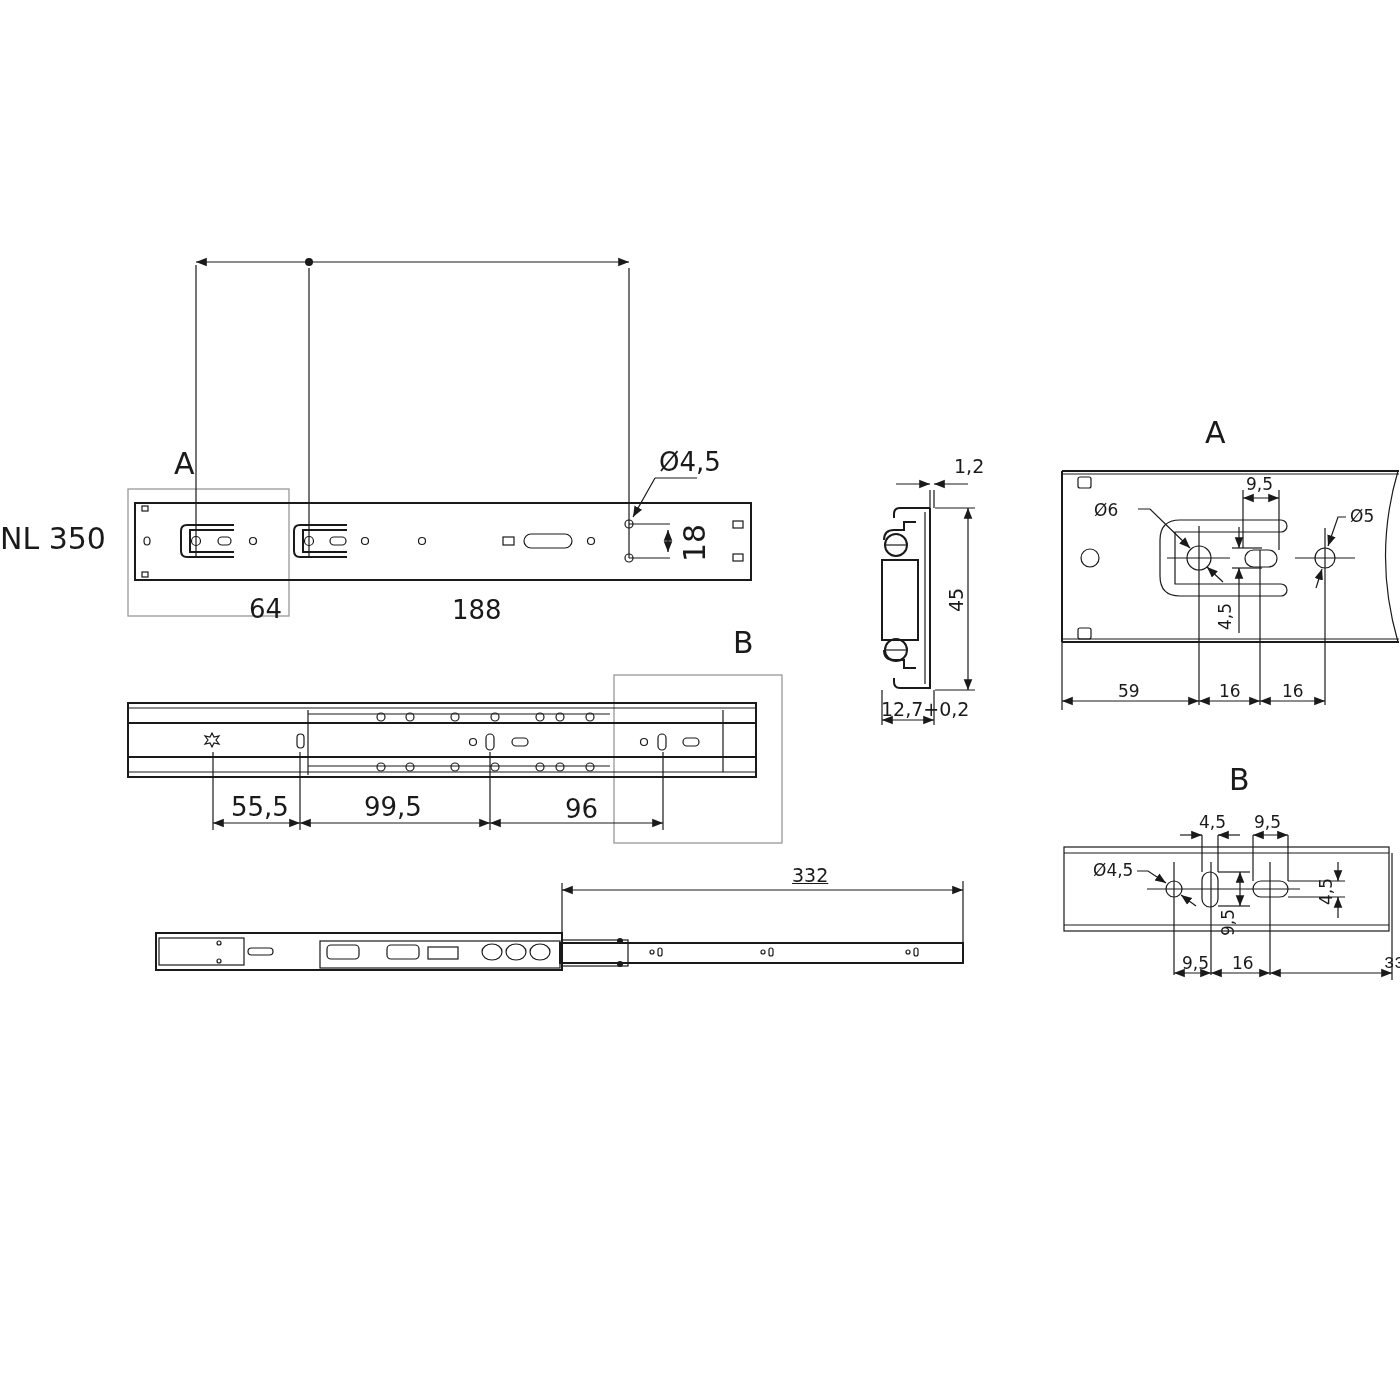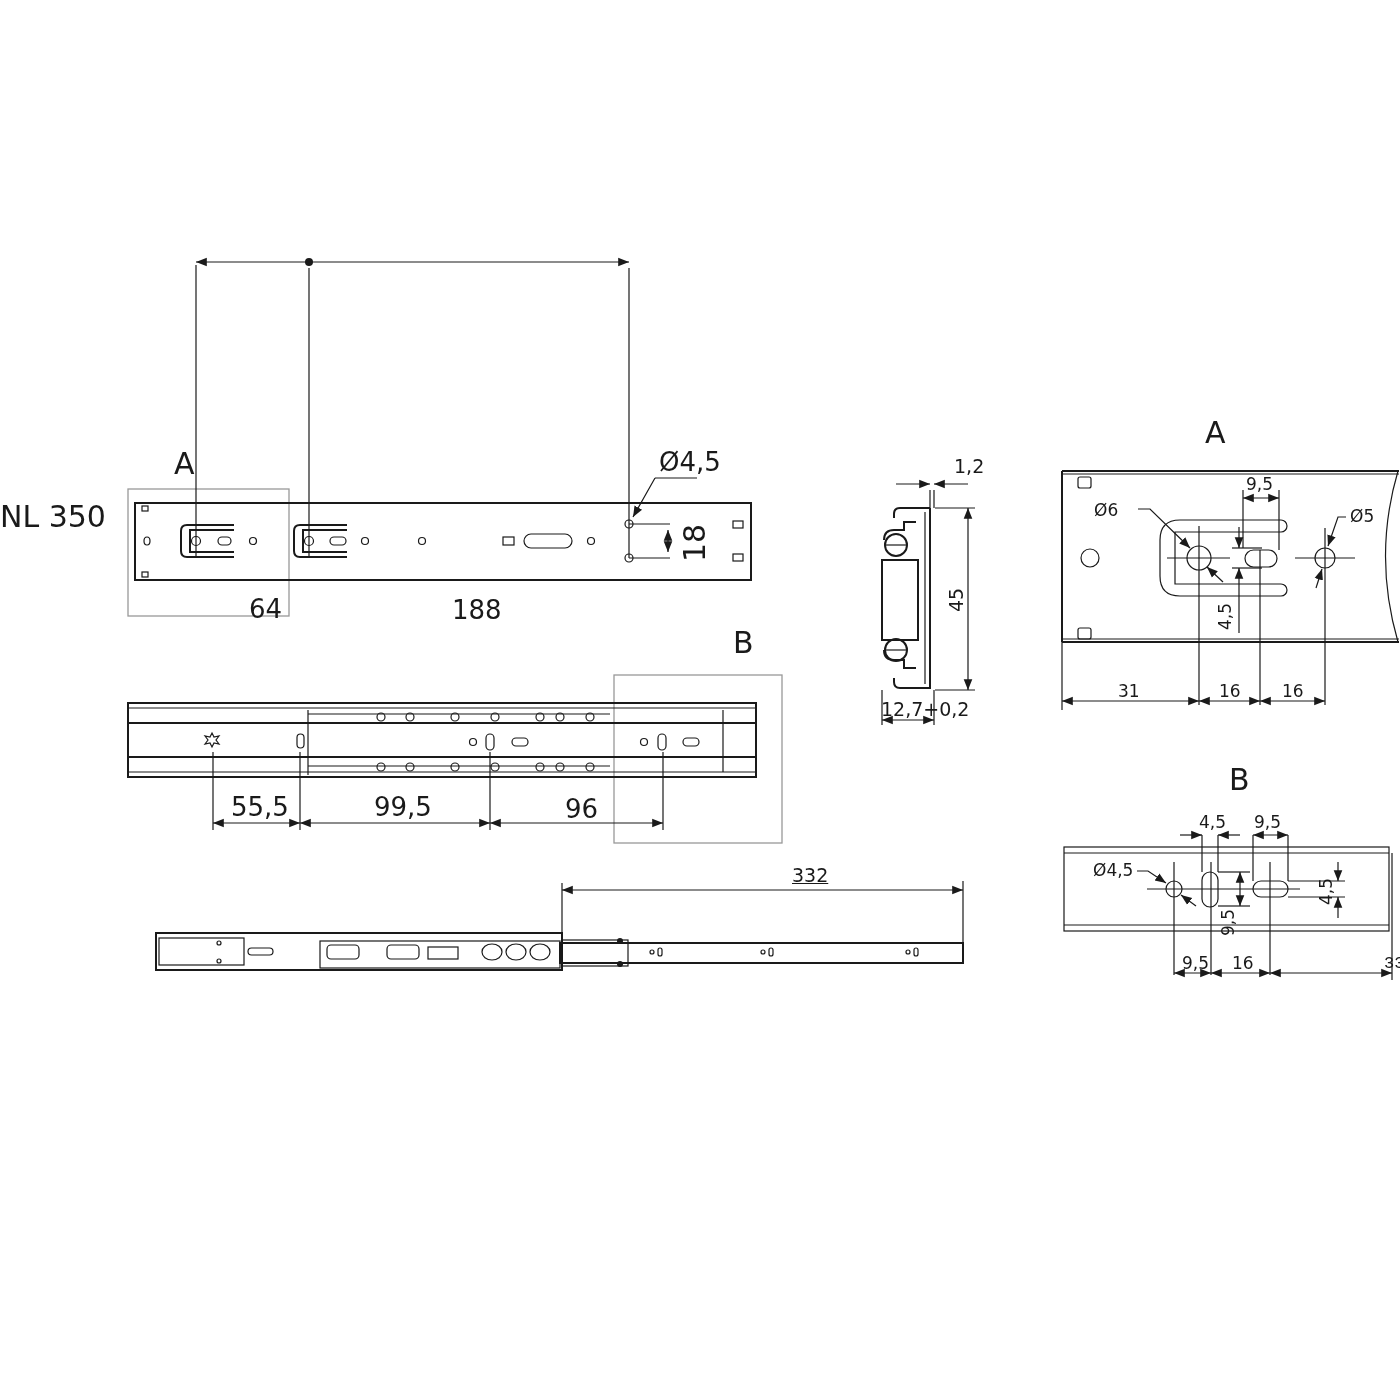--- a/index.html
+++ b/index.html
@@ -219,44 +219,44 @@
     <line class="thin" x1="1338" y1="862" x2="1338" y2="881" marker-end="url(#ar)"></line>
     <line class="thin" x1="1338" y1="918" x2="1338" y2="897" marker-end="url(#ar)"></line>
     <path class="thin" d="M1137,871 H1148 L1166,883" marker-end="url(#ar)"></path>
     <line class="thin" x1="1196" y1="906" x2="1181" y2="895" marker-end="url(#ar)"></line>
     <line class="thin" x1="1174" y1="973" x2="1211" y2="973" marker-start="url(#ar)" marker-end="url(#ar)"></line>
     <line class="thin" x1="1211" y1="973" x2="1270" y2="973" marker-start="url(#ar)" marker-end="url(#ar)"></line>
     <line class="thin" x1="1270" y1="973" x2="1392" y2="973" marker-start="url(#ar)" marker-end="url(#ar)"></line>
   </g>
 </svg>
 
-<div class="lbl big" style="left:0;top:502px;">NL 350</div>
+<div class="lbl big" style="left:0;top:524px;">NL 350</div>
 <div class="lbl big" style="left:174px;top:449px;">A</div>
 <div class="lbl med" style="left:659px;top:449px;">Ø4,5</div>
 <div class="lbl big rot" style="left:680px;top:562px;">18</div>
 <div class="lbl med" style="left:249px;top:596px;">64</div>
 <div class="lbl med" style="left:452px;top:597px;">188</div>
 
 <div class="lbl big" style="left:733px;top:628px;">B</div>
 <div class="lbl med" style="left:231px;top:794px;text-align:center;">55,5</div>
-<div class="lbl med" style="left:374px;top:794px;">99,5</div>
+<div class="lbl med" style="left:364px;top:794px;">99,5</div>
 <div class="lbl med" style="left:565px;top:796px;">96</div>
 
 <div class="lbl sm" style="left:792px;top:866px;text-decoration:underline;">332</div>
 
 <div class="lbl sm" style="left:914px;top:457px;margin-left:40px;">1,2</div>
 <div class="lbl sm rot" style="left:947px;top:612px;">45</div>
 <div class="lbl sm" style="left:881px;top:700px;">12,7+0,2</div>
 
 <div class="lbl big" style="left:1205px;top:418px;">A</div>
 <div class="lbl xs" style="left:1094px;top:502px;">Ø6</div>
 <div class="lbl xs" style="left:1350px;top:508px;">Ø5</div>
 <div class="lbl xs" style="left:1246px;top:476px;">9,5</div>
 <div class="lbl xs rot" style="left:1217px;top:630px;">4,5</div>
-<div class="lbl xs" style="left:1118px;top:683px;">31</div>
+<div class="lbl xs" style="left:1118px;top:683px;">59</div>
 <div class="lbl xs" style="left:1219px;top:683px;">16</div>
 <div class="lbl xs" style="left:1282px;top:683px;">16</div>
 
 <div class="lbl big" style="left:1229px;top:765px;">B</div>
 <div class="lbl xs" style="left:1093px;top:862px;">Ø4,5</div>
 <div class="lbl xs" style="left:1199px;top:814px;">4,5</div>
 <div class="lbl xs" style="left:1254px;top:814px;">9,5</div>
 <div class="lbl xs rot" style="left:1220px;top:936px;">9,5</div>
 <div class="lbl xs rot" style="left:1318px;top:905px;">4,5</div>
 <div class="lbl xs" style="left:1182px;top:955px;">9,5</div>

